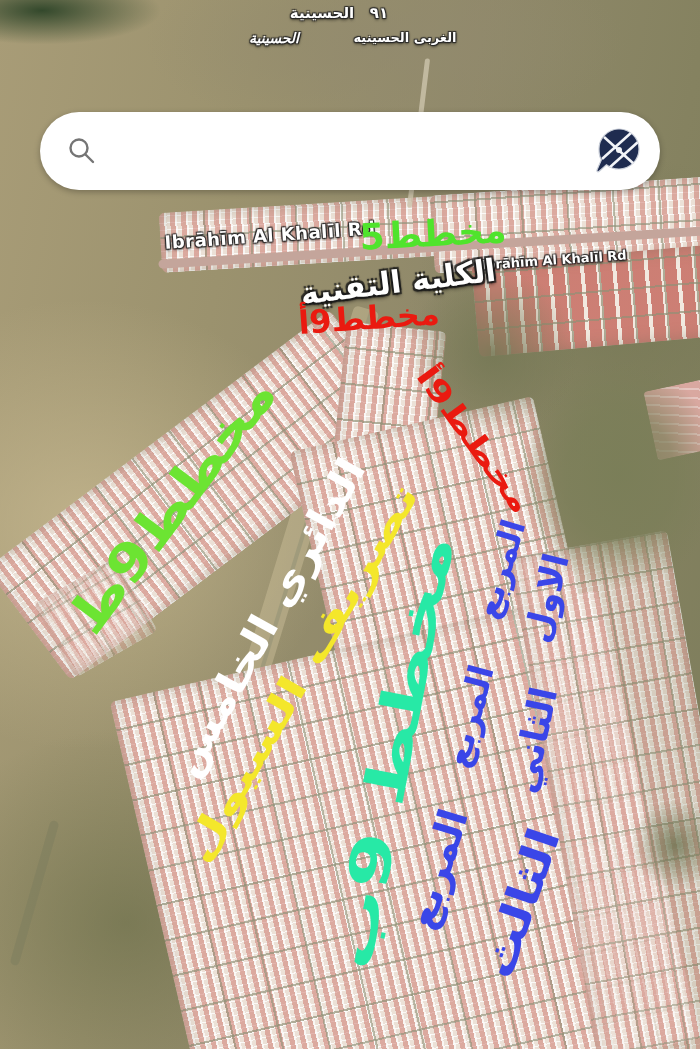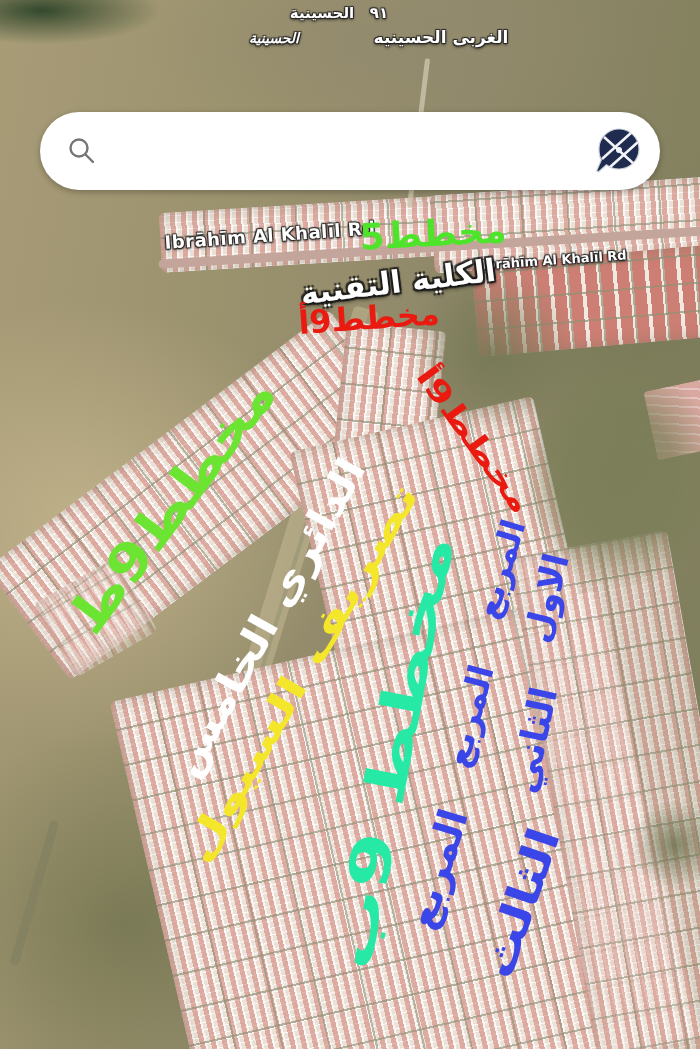--- a/index.html
+++ b/index.html
@@ -88,21 +88,21 @@
   <div class="olive" style="left:520px;top:360px;width:200px;height:230px;background:radial-gradient(closest-side,rgba(122,126,88,.95),rgba(122,126,88,.7) 55%,rgba(122,126,88,0));"></div>
   <div class="olive" style="left:408px;top:268px;width:170px;height:170px;background:radial-gradient(closest-side,rgba(117,120,85,.85),rgba(117,120,85,0));"></div>
   <div class="olive" style="left:630px;top:800px;width:90px;height:90px;background:radial-gradient(closest-side,rgba(108,115,80,.8),rgba(108,115,80,0));"></div>
 
   <div class="road" style="left:158px;top:243px;width:550px;height:9px;transform:rotate(-3.5deg);background:#c4a59b;"></div>
   <div class="road" style="left:416px;top:58px;width:5px;height:150px;transform:rotate(7deg);background:rgba(205,196,172,.8);"></div>
   <div class="road" style="left:30px;top:818px;width:9px;height:150px;transform:rotate(16deg);background:rgba(125,125,95,.55);"></div>
 
   <div class="maplabel" style="left:322px;top:13px;font-size:15px;">الحسينية</div>
   <div class="maplabel" style="left:379px;top:13px;font-size:15px;">٩١</div>
-  <div class="maplabel" style="left:405px;top:37px;font-size:17px;margin-left:36px;">الغربى الحسينيه</div>
+  <div class="maplabel" style="left:405px;top:37px;font-size:13px;">الغربى الحسينيه</div>
   <div class="maplabel" style="left:274px;top:38px;font-size:14px;font-style:italic;">الحسينية</div>
   <div class="maplabel" style="left:270px;top:235px;font-size:18px;letter-spacing:.5px;transform:translate(-50%,-50%) rotate(-4deg);">Ibrāhīm Al Khalīl Rd</div>
   <div class="maplabel" style="left:554px;top:260px;font-size:13px;transform:translate(-50%,-50%) rotate(-4deg);">Ibrāhīm Al Khalīl Rd</div>
 
   <div class="anno" dir="rtl" style="left: 433px; top: 234px; font-size: 36px; transform: translate(-50%, -50%) rotate(-3deg); color: rgb(79, 228, 44);">مخطط5</div>
 
   <div class="anno outlined" dir="rtl" style="left: 398px; top: 282px; font-size: 31px; transform: translate(-50%, -50%) rotate(-7deg); color: rgb(255, 255, 255);">الكلية التقنية</div>
 
   <div class="anno" dir="rtl" style="left: 369px; top: 318px; font-size: 32px; transform: translate(-50%, -50%) rotate(-4deg); color: rgb(234, 26, 16);">مخطط9أ</div>
 

